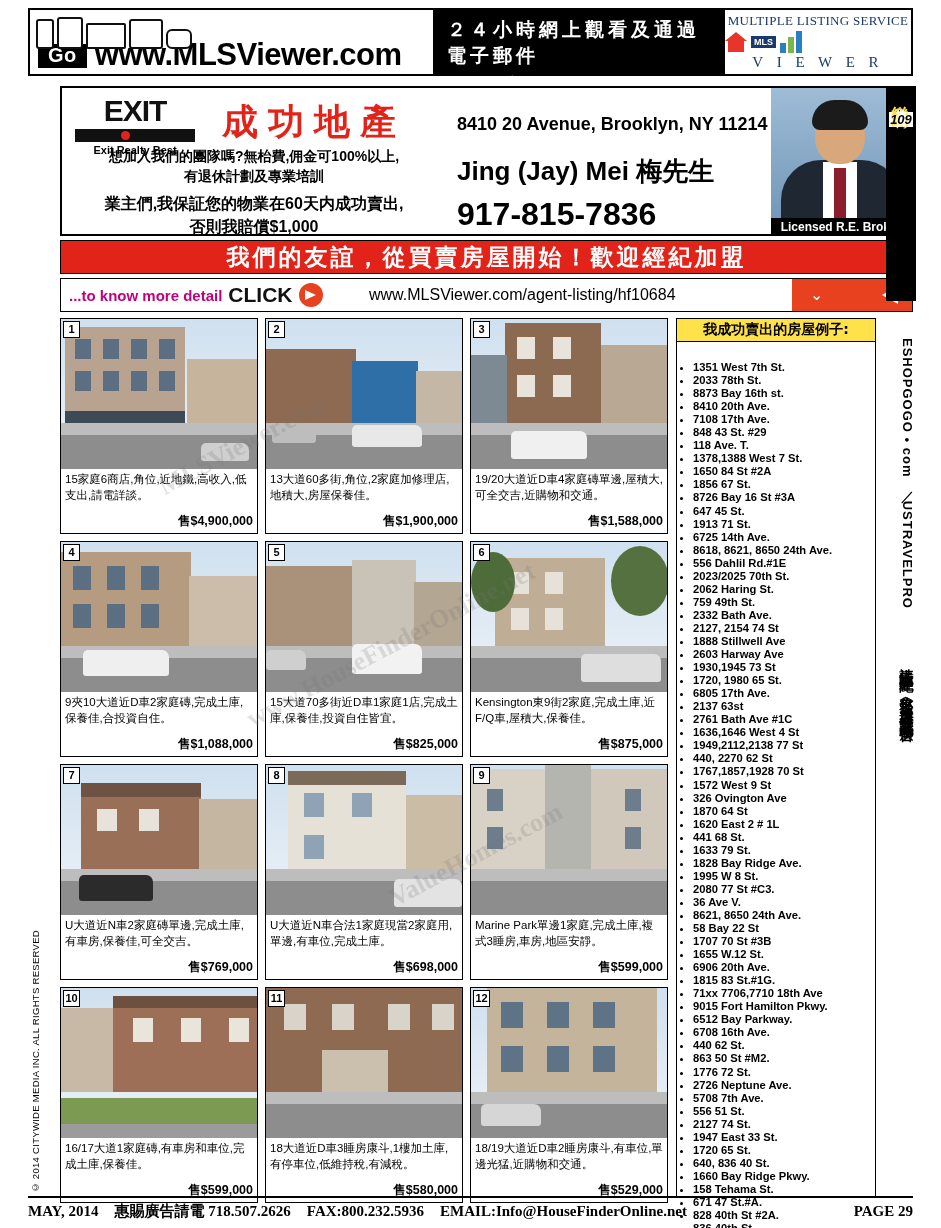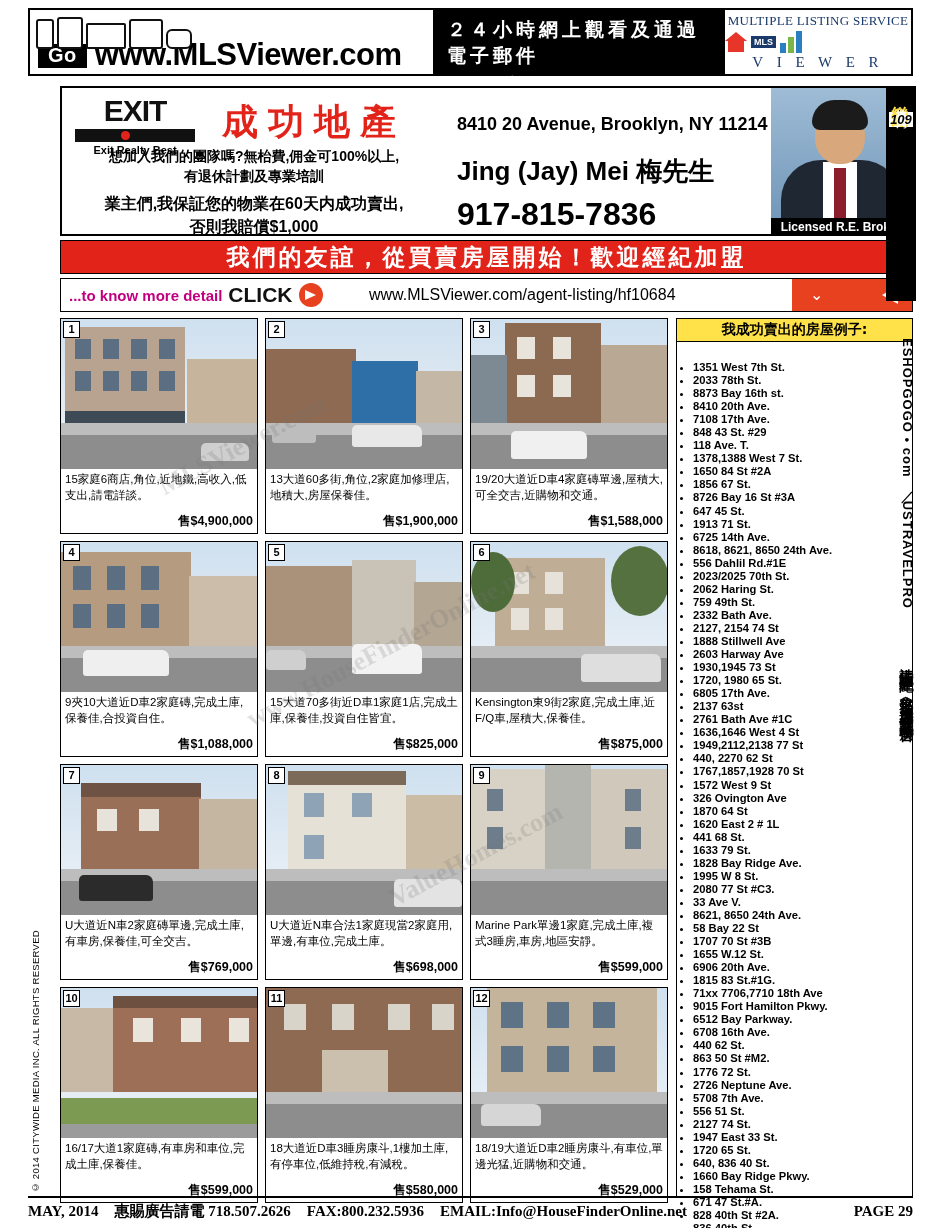--- a/index.html
+++ b/index.html
@@ -163,21 +163,21 @@
   .b3 { position:absolute; background:#c9b7a1; }
   .road { position:absolute; left:0; right:0; bottom:0; height:34px; background:#8d8d8d; }
   .sidewalk { position:absolute; left:0; right:0; bottom:34px; height:12px; background:#bdbdbd; }
   .win { position:absolute; background:#5c6f82; }
   .car { position:absolute; background:#ddd; border-radius:5px 7px 3px 3px; }
   .tree { position:absolute; background:#4a6b35; border-radius:50%; }
   .grass { position:absolute; left:0; right:0; bottom:0; height:40px; background:#7d9a52; }
 
   
   .soldbox {
-    position:absolute; left:676px; top:318px; width:237px; height:880px;
+    position:absolute; left:676px; top:318px; width:200px; height:880px;
     border:1px solid #000; background:#fff;
   }
   .sold-title {
     background:#ffe24a; border-bottom:1px solid #000; text-align:center;
     font-size:14px; font-weight:bold; padding:2px 0; font-family:"DejaVu Sans", sans-serif;
   }
   .sold-list { padding:3px 2px 0 6px; }
   .sold-list li {
     list-style: disc; margin-left:10px; font-size:11.2px; font-weight:bold; line-height:1.165;
   }
@@ -575,21 +575,21 @@
       <li>1767,1857,1928 70 St</li>
       <li>1572 West 9 St</li>
       <li>326 Ovington Ave</li>
       <li>1870 64 St</li>
       <li>1620 East 2 # 1L</li>
       <li>441 68 St.</li>
       <li>1633 79 St.</li>
       <li>1828 Bay Ridge Ave.</li>
       <li>1995 W 8 St.</li>
       <li>2080 77 St #C3.</li>
-      <li>33 Ave V.</li>
+      <li>36 Ave V.</li>
       <li>8621, 8650 24th Ave.</li>
       <li>58 Bay 22 St</li>
       <li>1707 70 St #3B</li>
       <li>1655 W.12 St.</li>
       <li>6906 20th Ave.</li>
       <li>1815 83 St.#1G.</li>
       <li>71xx 7706,7710 18th Ave</li>
       <li>9015 Fort Hamilton Pkwy.</li>
       <li>6512 Bay Parkway.</li>
       <li>6708 16th Ave.</li>

